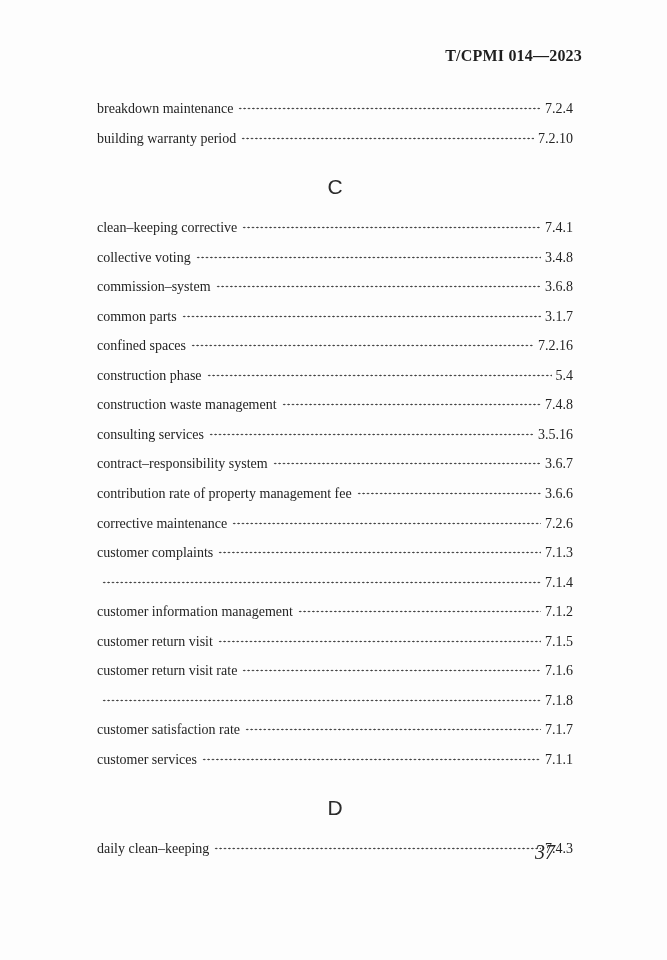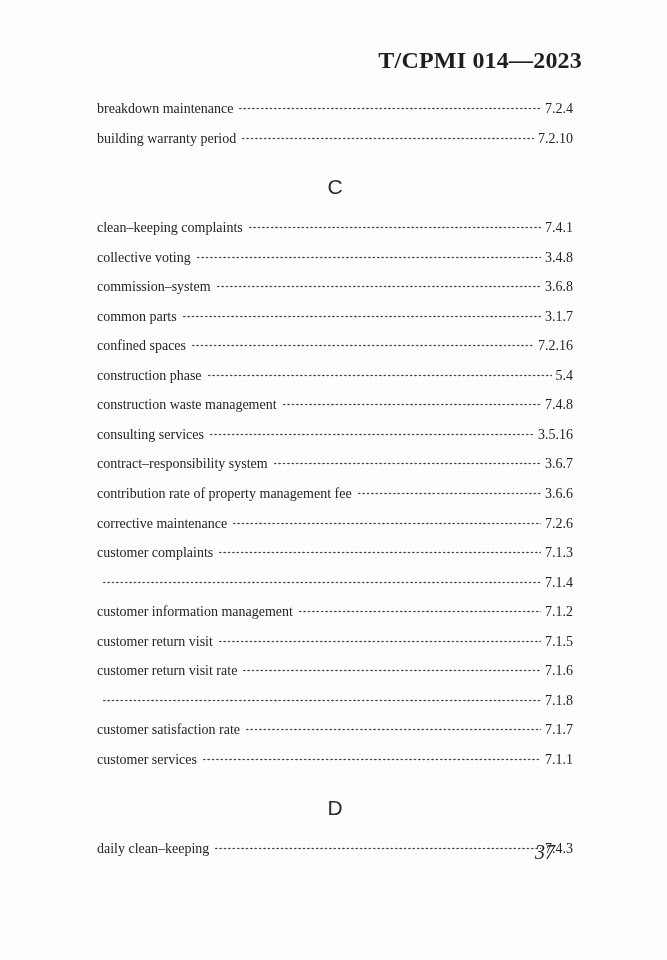--- a/index.html
+++ b/index.html
@@ -13,21 +13,21 @@
     height: 960px;
     background: #fdfdfd;
     font-family: "Liberation Serif", serif;
     color: #242424;
     overflow: hidden;
   }
   .header {
     position: absolute;
     top: 47px;
     right: 85px;
-    font-size: 24px;
+    font-size: 16px;
     font-weight: bold;
     color: #1e1e1e;
     letter-spacing: 0.2px;
   }
   .index {
     position: absolute;
     top: 94px;
     left: 97px;
     right: 94px;
   }
@@ -90,21 +90,21 @@
         <span class="ref">7.2.4</span>
       </div>
       <div class="row">
         <span class="term">building warranty period</span>
         <span class="leader"></span>
         <span class="ref">7.2.10</span>
       </div>
       <div class="section-letter">C</div>
       <div class="section-entries">
         <div class="row">
-          <span class="term">clean–keeping complaints</span>
+          <span class="term">clean–keeping corrective</span>
           <span class="leader"></span>
           <span class="ref">7.4.1</span>
         </div>
         <div class="row">
           <span class="term">collective voting</span>
           <span class="leader"></span>
           <span class="ref">3.4.8</span>
         </div>
         <div class="row">
           <span class="term">commission–system</span>

